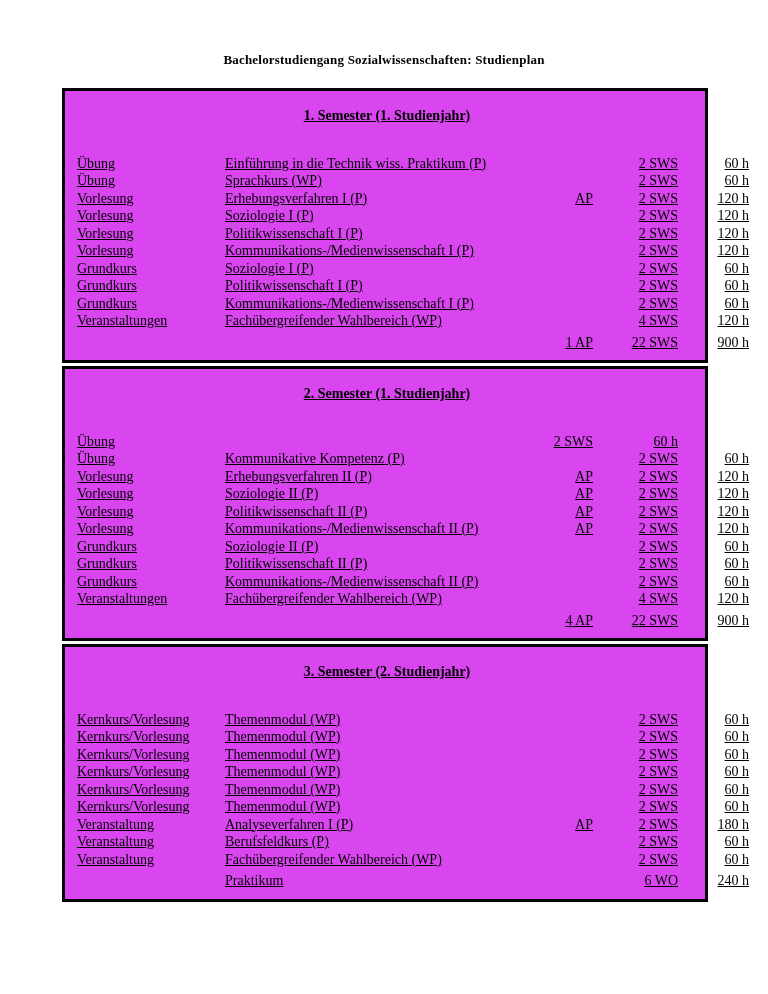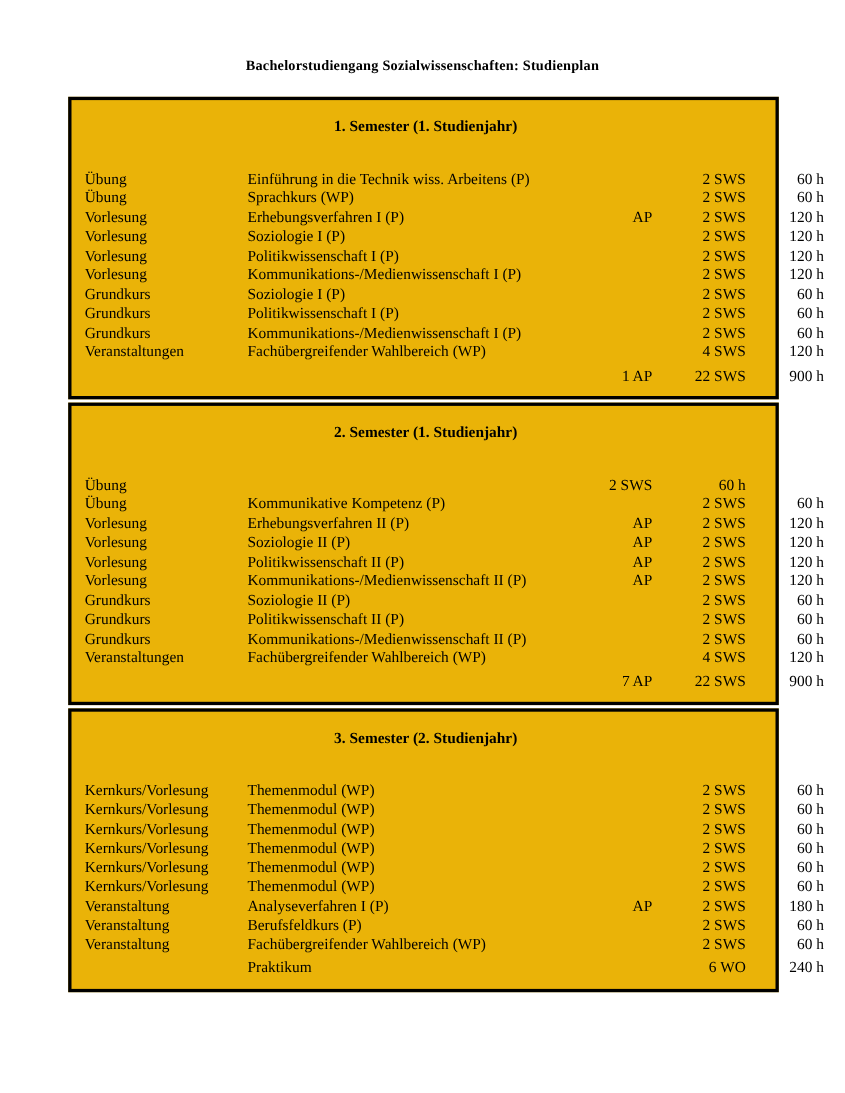--- a/index.html
+++ b/index.html
@@ -20,23 +20,24 @@
     font-weight: bold;
     line-height: 24px;
     letter-spacing: 0.2px;
   }
   .boxes {
     width: 646px;
     margin-left: 62px;
   }
   .sem-box {
     border: 3px solid #000000;
-    background: #eab308;
+    background: #d946ef;
     padding: 16px 8px 9px 12px;
     margin-bottom: 3px;
+    text-decoration: underline;
   }
   .sem-heading {
     text-align: center;
     font-weight: bold;
     font-size: 14px;
     line-height: 17.5px;
   }
   .rows {
     margin-top: 30px;
   }
@@ -62,21 +63,21 @@
 <body>
 
 <h1 class="page-title">Bachelorstudiengang Sozialwissenschaften: Studienplan</h1>
 
 <div class="boxes">
   <section class="sem-box">
     <div class="sem-heading">1. Semester (1. Studienjahr)</div>
     <div class="rows">
         <div class="crow">
           <span class="c-type">Übung</span>
-          <span class="c-course">Einführung in die Technik wiss. Arbeitens (P)</span>
+          <span class="c-course">Einführung in die Technik wiss. Praktikum (P)</span>
           <span class="c-ap"></span>
           <span class="c-sws">2 SWS</span>
           <span class="c-hours">60 h</span>
         </div>
         <div class="crow">
           <span class="c-type">Übung</span>
           <span class="c-course">Sprachkurs (WP)</span>
           <span class="c-ap"></span>
           <span class="c-sws">2 SWS</span>
           <span class="c-hours">60 h</span>
@@ -216,21 +217,21 @@
           <span class="c-type">Veranstaltungen</span>
           <span class="c-course">Fachübergreifender Wahlbereich (WP)</span>
           <span class="c-ap"></span>
           <span class="c-sws">4 SWS</span>
           <span class="c-hours">120 h</span>
         </div>
       </div>
     <div class="crow summary-row">
         <span class="c-type"></span>
         <span class="c-course"></span>
-        <span class="c-ap">7 AP</span>
+        <span class="c-ap">4 AP</span>
         <span class="c-sws">22 SWS</span>
         <span class="c-hours">900 h</span>
       </div>
   </section>
 
   <section class="sem-box">
     <div class="sem-heading">3. Semester (2. Studienjahr)</div>
     <div class="rows">
         <div class="crow">
           <span class="c-type">Kernkurs/Vorlesung</span>

